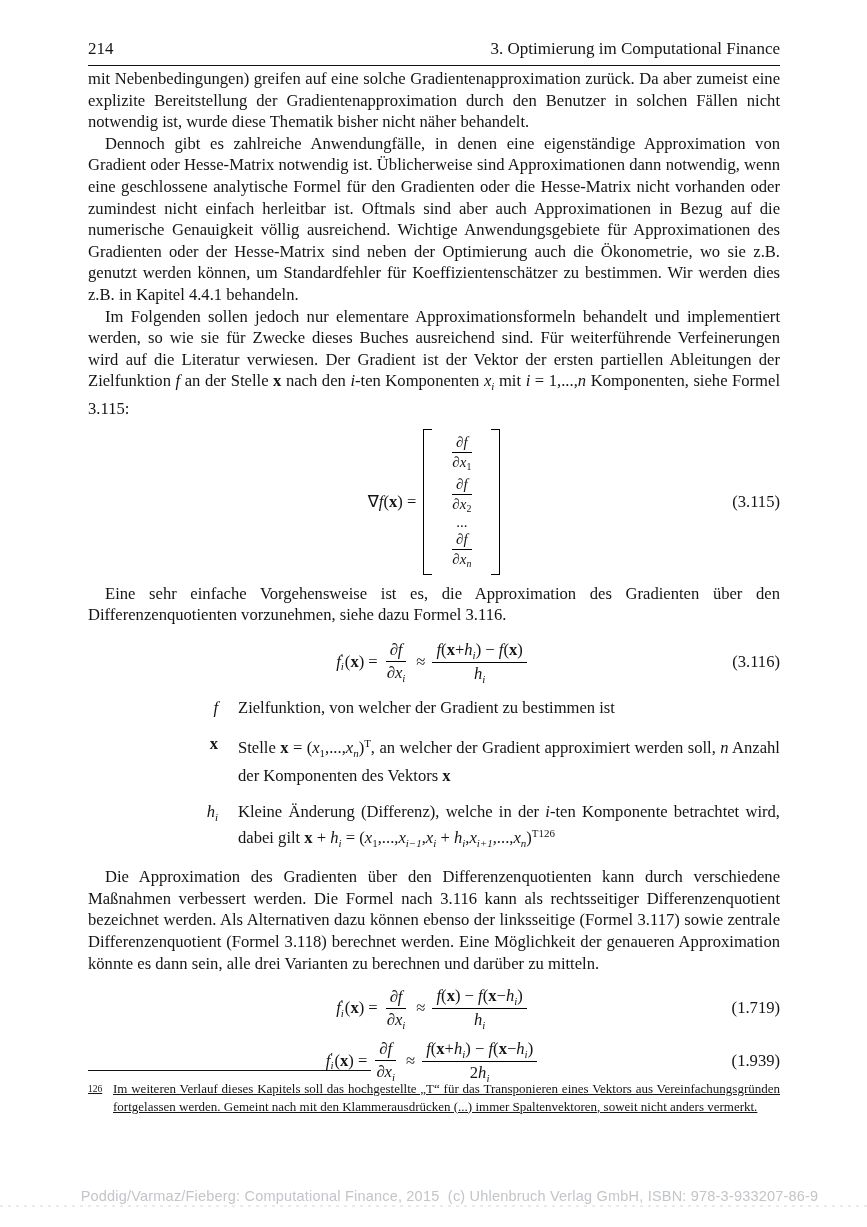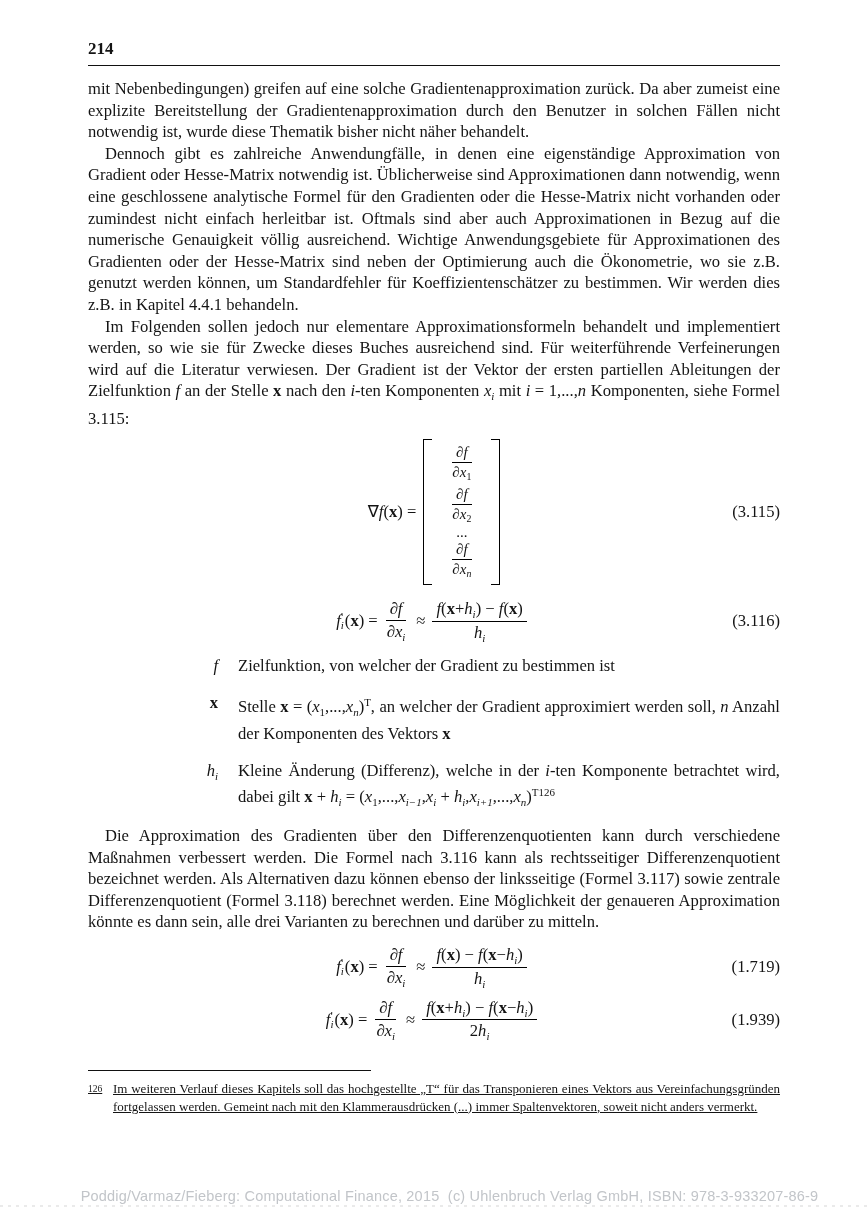--- a/index.html
+++ b/index.html
@@ -12,26 +12,25 @@
     overflow:hidden;
   }
   .content { position:absolute; left:88px; top:38px; width:692px; }
 
   
   .pagehead {
     display:flex; justify-content:space-between; align-items:flex-end;
     font-size:17px; line-height:21px;
     padding-bottom:6px;
     border-bottom:1.5px solid #111;
-    font-weight:bold;
   }
 
   
   .para { font-size:16.6px; line-height:21.6px; text-align:justify; margin:0; }
-  .para.first { margin-top:12px; }
+  .para.first { margin-top:2px; }
   .para.indent { text-indent:17px; }
 
   
   .it  { font-style:italic; }
   .bf  { font-weight:bold; }
   .sub { font-size:66%; vertical-align:-0.35em; }
   .sup { font-size:66%; vertical-align:0.55em; }
 
   
   .eq { position:relative; display:flex; justify-content:center; align-items:center; font-size:16.6px; }
@@ -89,20 +88,21 @@
   }
 </style>
 </head>
 <body>
 
 <div class="page">
   <div class="content">
 
     <div class="pagehead">
       <span>214</span>
+      <span>3. Optimierung im Computational Finance</span>
     </div>
 
     <p class="para first">mit Nebenbedingungen) greifen auf eine solche Gradientenapproximation zurück. Da aber zumeist eine explizite Bereitstellung der Gradientenapproximation durch den Benutzer in solchen Fällen nicht notwendig ist, wurde diese Thematik bisher nicht näher behandelt.</p>
 
     <p class="para indent">Dennoch gibt es zahlreiche Anwendungfälle, in denen eine eigenständige Approximation von Gradient oder Hesse-Matrix notwendig ist. Üblicherweise sind Approximationen dann notwendig, wenn eine geschlossene analytische Formel für den Gradienten oder die Hesse-Matrix nicht vorhanden oder zumindest nicht einfach herleitbar ist. Oftmals sind aber auch Approximationen in Bezug auf die numerische Genauigkeit völlig ausreichend. Wichtige Anwendungsgebiete für Approximationen des Gradienten oder der Hesse-Matrix sind neben der Optimierung auch die Ökonometrie, wo sie z.B. genutzt werden können, um Standardfehler für Koeffizientenschätzer zu bestimmen. Wir werden dies z.B. in Kapitel 4.4.1 behandeln.</p>
 
     <p class="para indent"><span>Im Folgenden sollen jedoch nur elementare Approximationsformeln behandelt und implementiert werden, so wie sie für Zwecke dieses Buches ausreichend sind. Für weiterführende Verfeinerungen wird auf die Literatur verwiesen. Der Gradient ist der Vektor der ersten partiellen Ableitungen der Zielfunktion </span><span class="it">f</span><span> an der Stelle </span><span class="bf">x</span><span> nach den </span><span class="it">i</span><span>-ten Komponenten </span><span class="it">x</span><span class="it sub">i</span><span> mit </span><span class="it">i</span><span> = 1,...,</span><span class="it">n</span><span> Komponenten, siehe Formel 3.115:</span></p>
 
     <div class="eq eq115">
       <div class="eq-body">
@@ -123,20 +123,21 @@
                 <span class="fnum"><span class="it">∂f</span></span>
                 <span class="fden"><span class="it">∂x</span><span class="it sub">n</span></span>
               </span>
           </span>
           <span class="vbracket vb-r"></span>
         </span>
       </div>
       <span class="eq-num">(3.115)</span>
     </div>
 
+    <p class="para indent">Eine sehr einfache Vorgehensweise ist es, die Approximation des Gradienten über den Differenzenquotienten vorzunehmen, siehe dazu Formel 3.116.</p>
 
     <div class="eq eq116">
       <div class="eq-body">
         <span><span class="it">f</span></span>
           <span class="ssstack">
             <span class="ss-t">′</span>
             <span class="ss-b">i</span>
           </span>
           <span><span>(</span><span class="bf">x</span><span>) =</span></span>
         <span class="frac">

